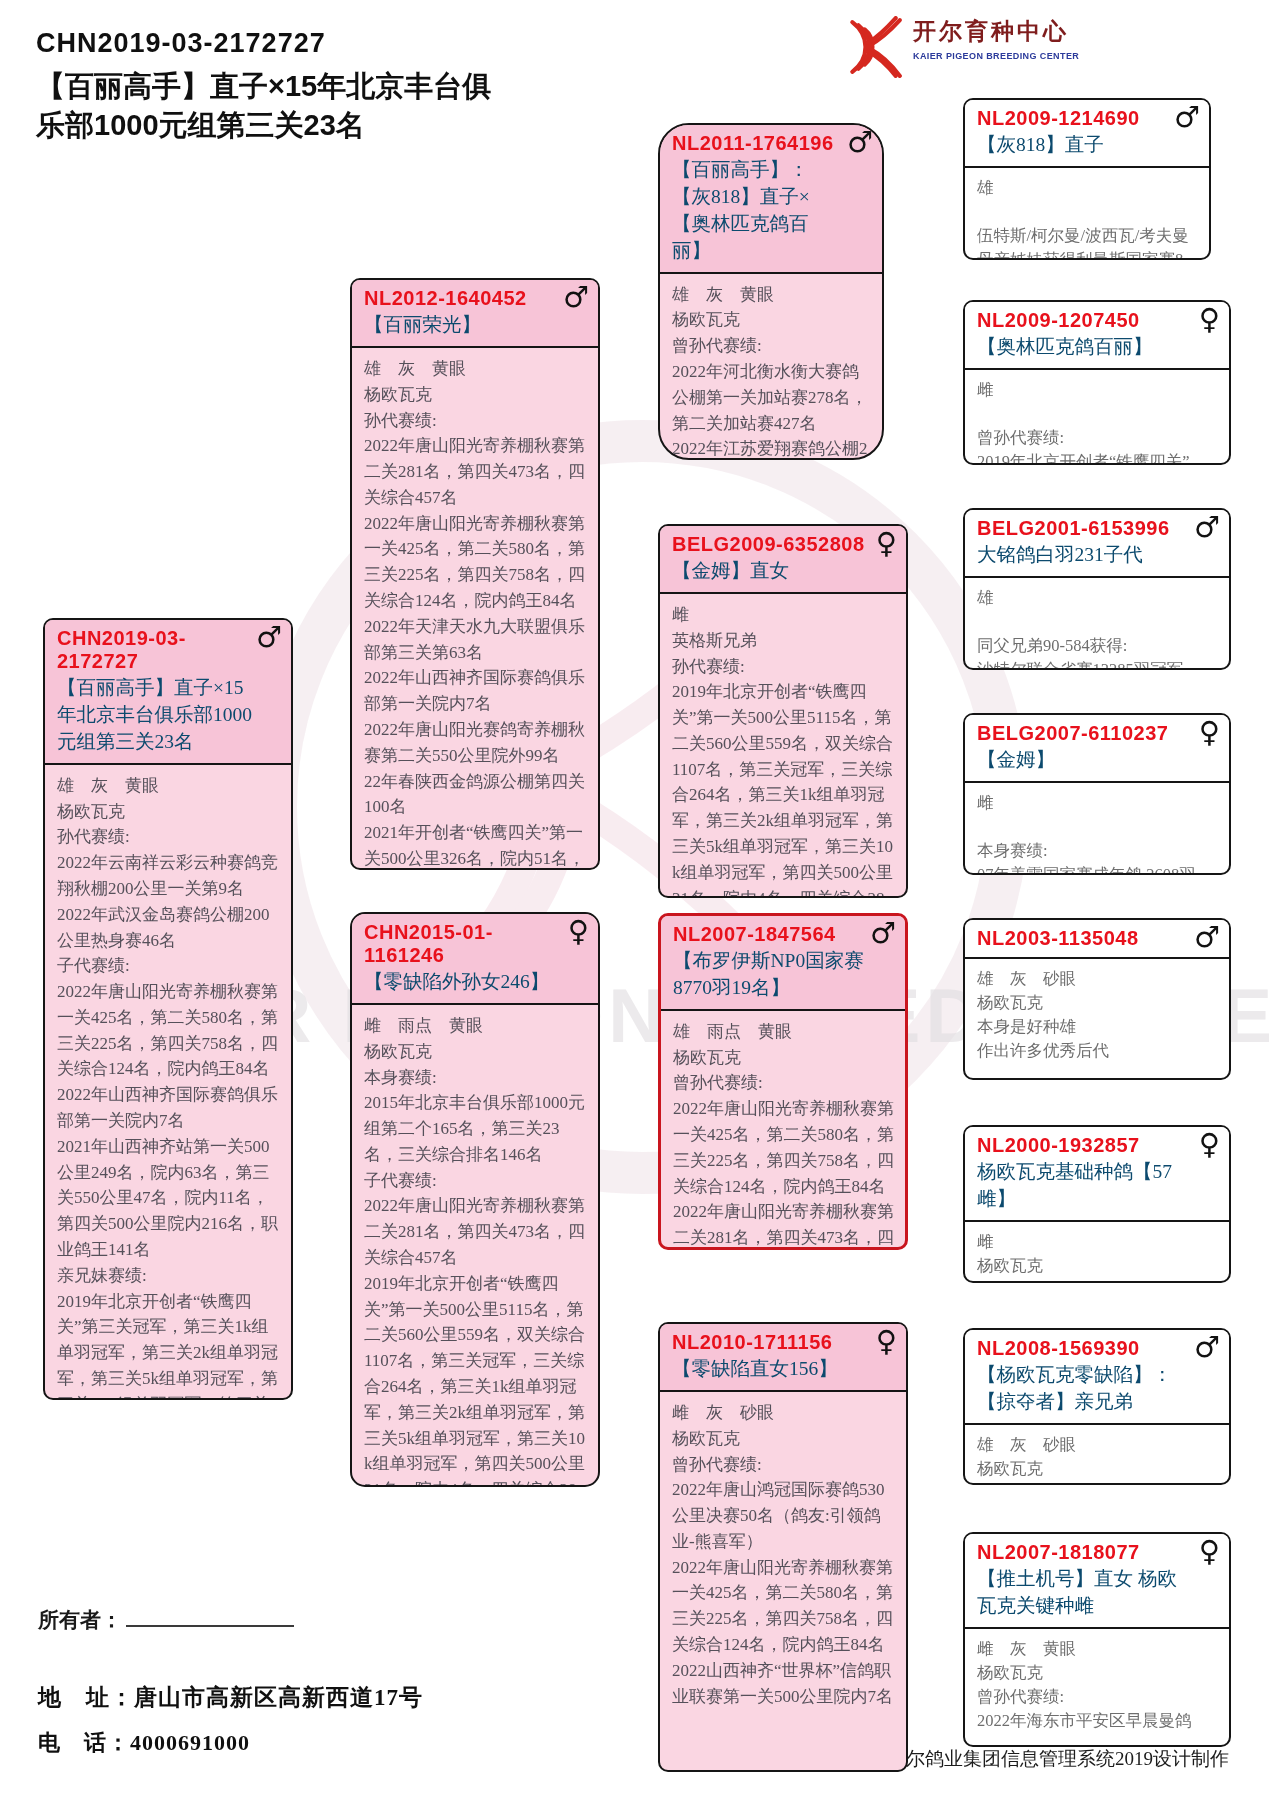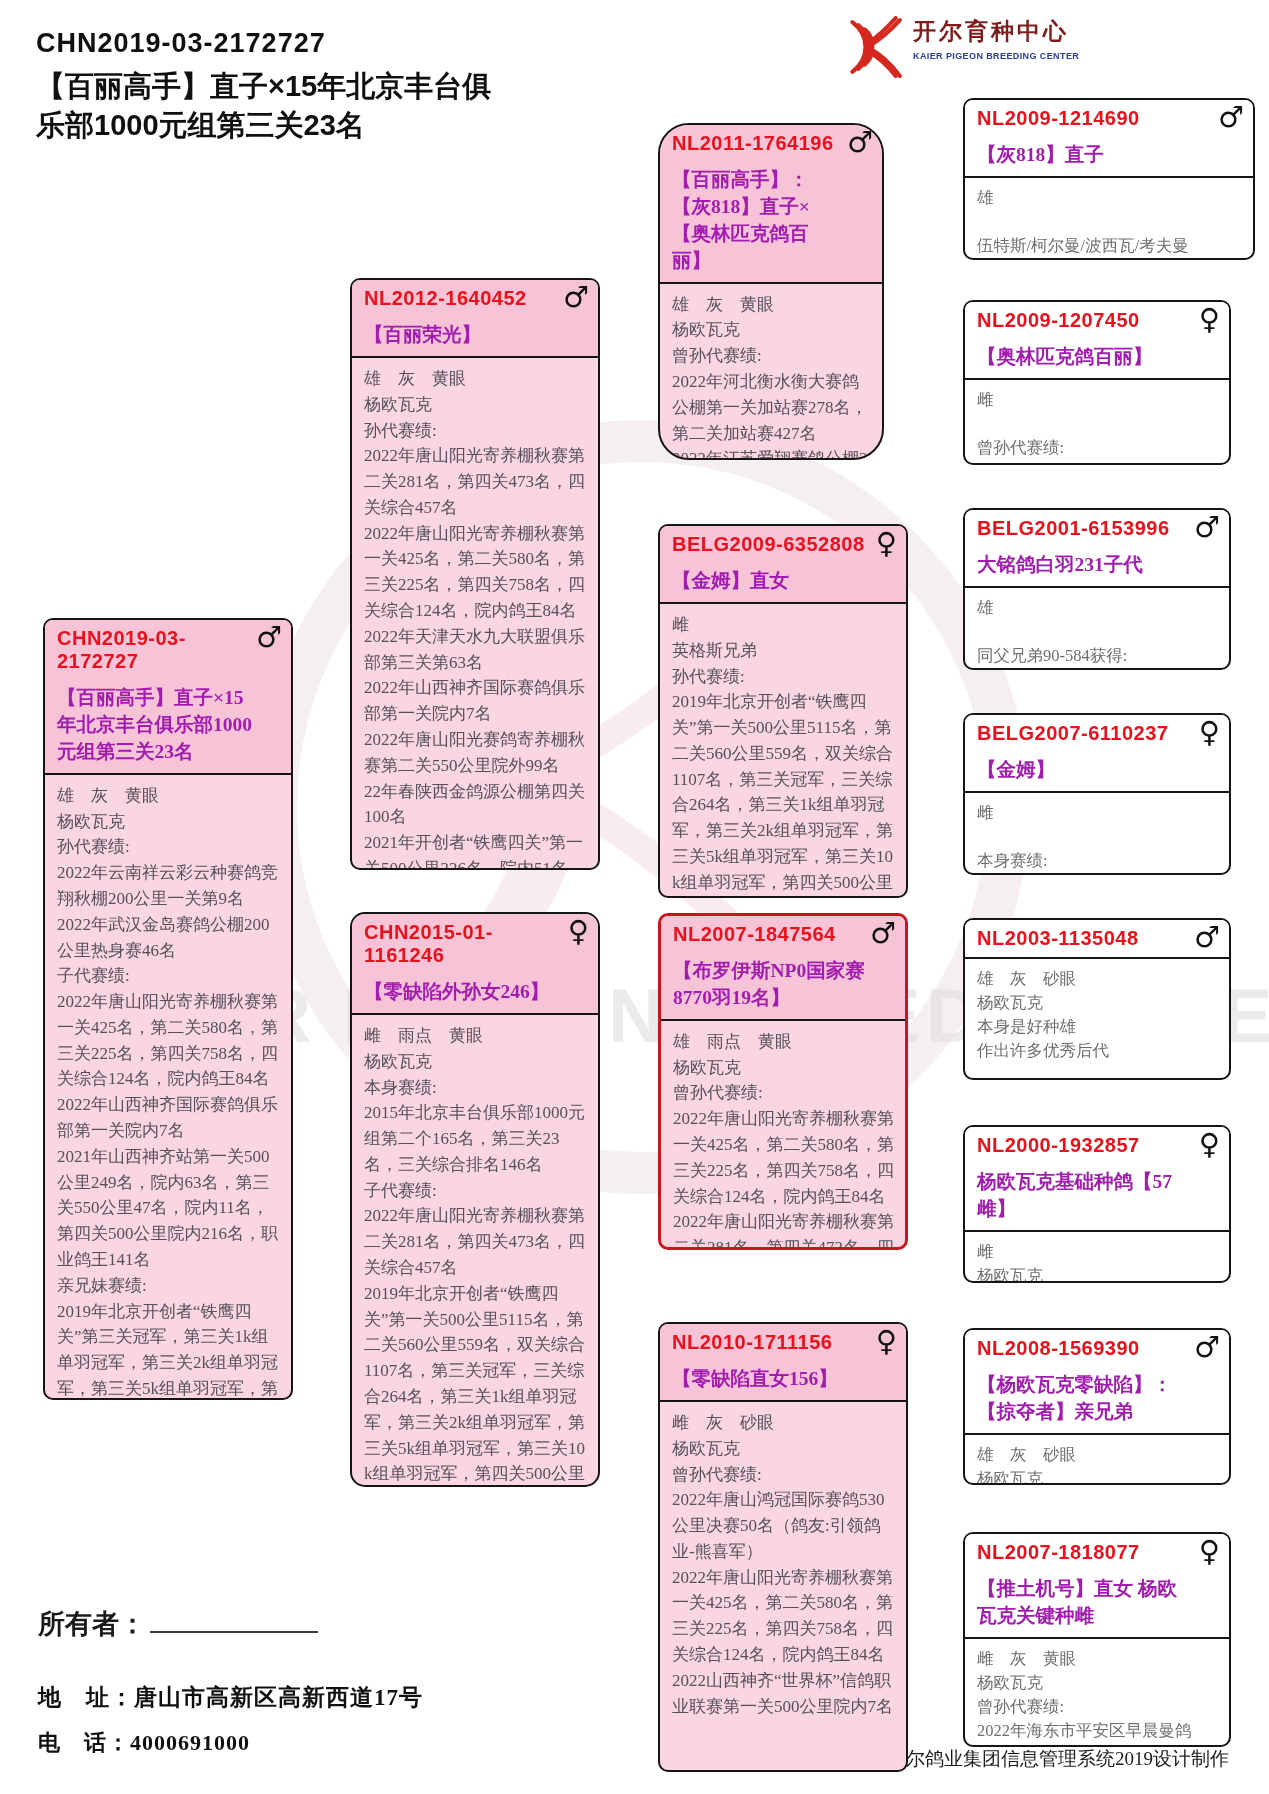--- a/index.html
+++ b/index.html
@@ -31,30 +31,30 @@
   
   .card{position:absolute;box-sizing:border-box;border:2px solid #151515;border-radius:10px;
         background:#fad6e2;overflow:hidden;z-index:2;}
   .card.white{background:#ffffff;}
   .card.redline{border:3px solid #c9151e;}
   .card-header{position:relative;background:#f7c4d7;border-bottom:2px solid #151515;
                padding:7px 36px 7px 12px;}
   .card.white .card-header{background:#ffffff;}
   .card-id{color:#e8111c;font-family:"Liberation Sans","DejaVu Sans",sans-serif;
            font-weight:bold;font-size:20px;letter-spacing:.5px;}
-  .card-name{color:#a21caf;font-weight:bold;font-size:19.5px;line-height:1.38;margin-top:12px;
+  .card-name{color:#0c4a6e;font-weight:normal;font-size:19.5px;line-height:1.38;margin-top:2px;
              word-break:break-all;}
   .sex{position:absolute;top:3px;right:9px;font-size:29px;font-weight:bold;color:#121212;
        font-family:"DejaVu Sans",sans-serif;line-height:1;}
   .card-body{padding:8px 10px 10px 12px;font-size:17px;line-height:25.8px;color:#55505a;
              white-space:pre-line;word-break:break-all;}
   .card.white .card-body{color:#6e6e6e;font-size:16.5px;line-height:24px;}
 
   
-  .owner-line{position:absolute;left:38px;top:1604px;font-size:27px;font-weight:bold;color:#1a1a1a;}
+  .owner-line{position:absolute;left:38px;top:1604px;font-size:21px;font-weight:bold;color:#1a1a1a;}
   .owner-blank{display:inline-block;width:168px;height:1em;border-bottom:2px solid #3a3a3a;
                vertical-align:baseline;margin-left:4px;}
   .addr-line{position:absolute;left:38px;top:1682px;font-size:23px;font-weight:bold;
              color:#101010;letter-spacing:1px;}
   .phone-line{position:absolute;left:38px;top:1728px;font-size:22px;font-weight:bold;
               color:#101010;letter-spacing:1px;}
   .credit-line{position:absolute;right:40px;top:1746px;font-size:19px;color:#1c1c1c;}
 </style>
 </head>
 <body>
@@ -188,21 +188,21 @@
       <div class="card-name">【零缺陷直女156】</div>
       <div class="sex">♀</div>
     </div>
     <div class="card-body">雌　灰　砂眼
 杨欧瓦克
 曾孙代赛绩:
 2022年唐山鸿冠国际赛鸽530公里决赛50名（鸽友:引领鸽业-熊喜军）
 2022年唐山阳光寄养棚秋赛第一关425名，第二关580名，第三关225名，第四关758名，四关综合124名，院内鸽王84名
 2022山西神齐“世界杯”信鸽职业联赛第一关500公里院内7名</div>
   </div>
-      <div class="card white" style="left: 963px; top: 98px; width: 292px; height: 162px;">
+      <div class="card white" style="left: 963px; top: 98px; width: 248px; height: 162px;">
     <div class="card-header">
       <div class="card-id">NL2009-1214690</div>
       <div class="card-name">【灰818】直子</div>
       <div class="sex">♂</div>
     </div>
     <div class="card-body">雄
 
 伍特斯/柯尔曼/波西瓦/考夫曼
 母亲姊妹获得利曼斯国家赛8名</div>
   </div>

